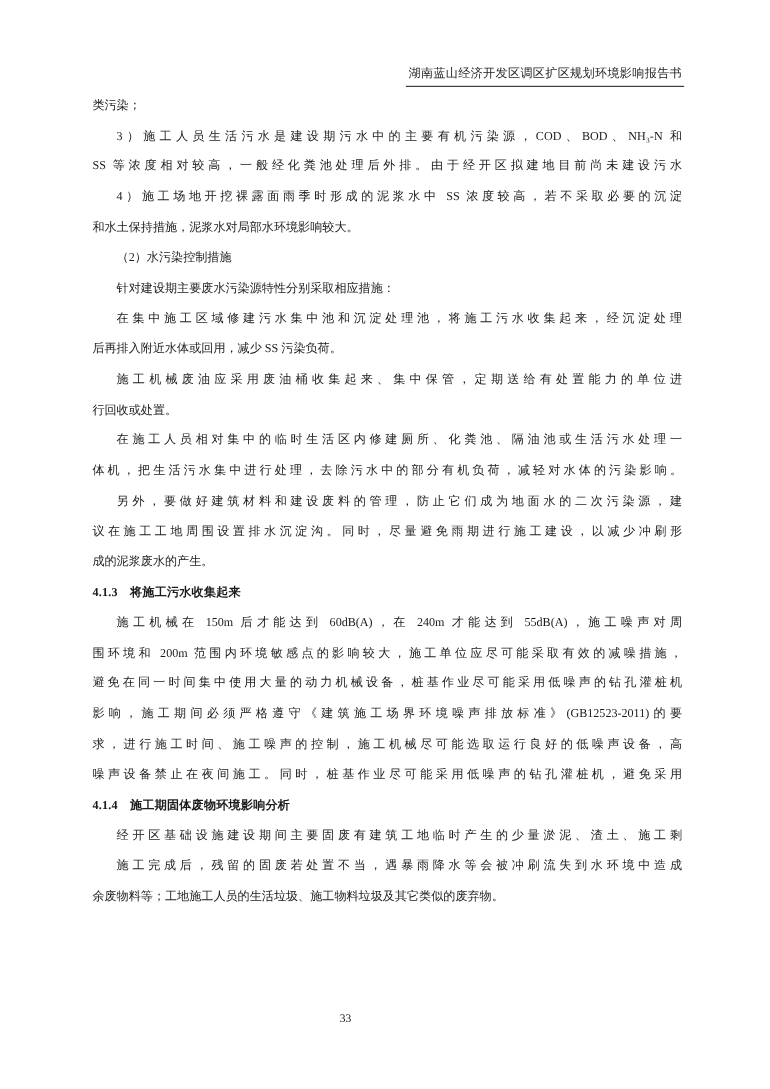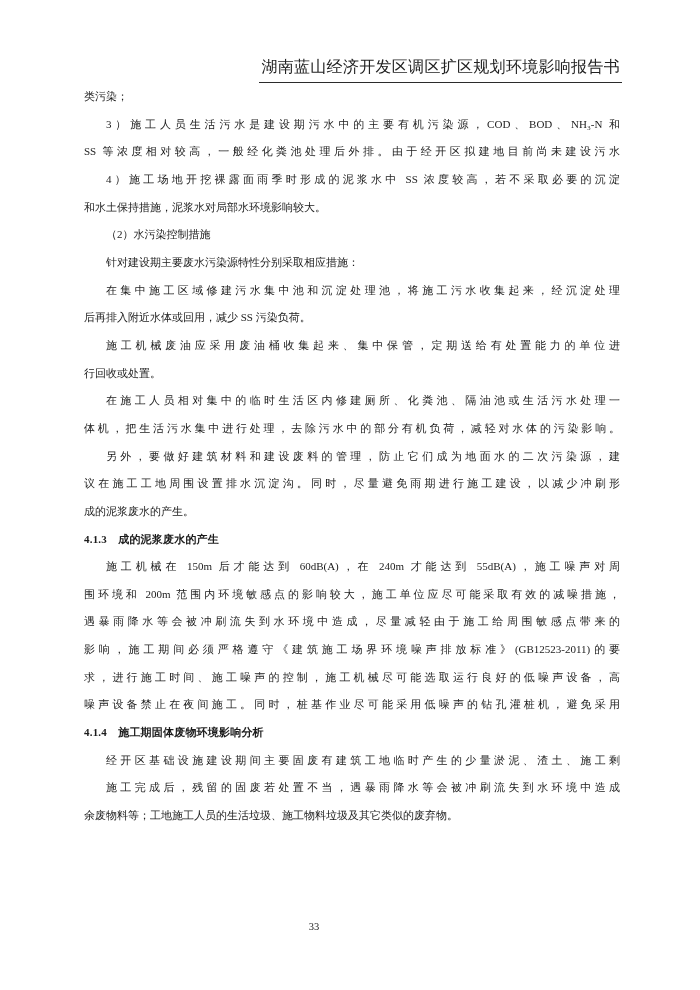--- a/index.html
+++ b/index.html
@@ -16,21 +16,21 @@
   }
   .page-header {
     position: absolute;
     top: 57px;
     left: 0;
     right: 78px;
     text-align: right;
   }
   .page-header-title {
     display: inline-block;
-    font-size: 16px;
+    font-size: 11px;
     letter-spacing: 0.3px;
     padding: 0 2px 4px 2px;
     border-bottom: 1.4px solid #2b2b2b;
     color: #222222;
     white-space: nowrap;
   }
   .doc-body {
     position: absolute;
     top: 83px;
     left: 84px;
@@ -91,25 +91,25 @@
     <div class="line indent fill">施工机械废油应采用废油桶收集起来、集中保管，定期送给有处置能力的单位进</div>
     <div class="line">行回收或处置。</div>
 
     <div class="line indent fill">在施工人员相对集中的临时生活区内修建厕所、化粪池、隔油池或生活污水处理一</div>
     <div class="line fill">体机，把生活污水集中进行处理，去除污水中的部分有机负荷，减轻对水体的污染影响。</div>
 
     <div class="line indent fill">另外，要做好建筑材料和建设废料的管理，防止它们成为地面水的二次污染源，建</div>
     <div class="line fill">议在施工工地周围设置排水沉淀沟。同时，尽量避免雨期进行施工建设，以减少冲刷形</div>
     <div class="line">成的泥浆废水的产生。</div>
 
-    <div class="line heading">4.1.3　成的泥浆废水的产生</div>
+    <div class="line heading">4.1.3　将施工污水收集起来</div>
 
     <div class="line indent fill">施工机械在 150m 后才能达到 60dB(A)，在 240m 才能达到 55dB(A)，施工噪声对周</div>
     <div class="line fill">围环境和 200m 范围内环境敏感点的影响较大，施工单位应尽可能采取有效的减噪措施，</div>
-    <div class="line fill">遇暴雨降水等会被冲刷流失到水环境中造成，尽量减轻由于施工给周围敏感点带来的</div>
+    <div class="line fill">避免在同一时间集中使用大量的动力机械设备，桩基作业尽可能采用低噪声的钻孔灌桩机</div>
     <div class="line fill">影响，施工期间必须严格遵守《建筑施工场界环境噪声排放标准》(GB12523-2011)的要</div>
     <div class="line fill">求，进行施工时间、施工噪声的控制，施工机械尽可能选取运行良好的低噪声设备，高</div>
     <div class="line fill">噪声设备禁止在夜间施工。同时，桩基作业尽可能采用低噪声的钻孔灌桩机，避免采用</div>
 
     <div class="line heading">4.1.4　施工期固体废物环境影响分析</div>
 
     <div class="line indent fill">经开区基础设施建设期间主要固废有建筑工地临时产生的少量淤泥、渣土、施工剩</div>
     <div class="line indent fill">施工完成后，残留的固废若处置不当，遇暴雨降水等会被冲刷流失到水环境中造成</div>
 
     <div class="line">余废物料等；工地施工人员的生活垃圾、施工物料垃圾及其它类似的废弃物。</div>

